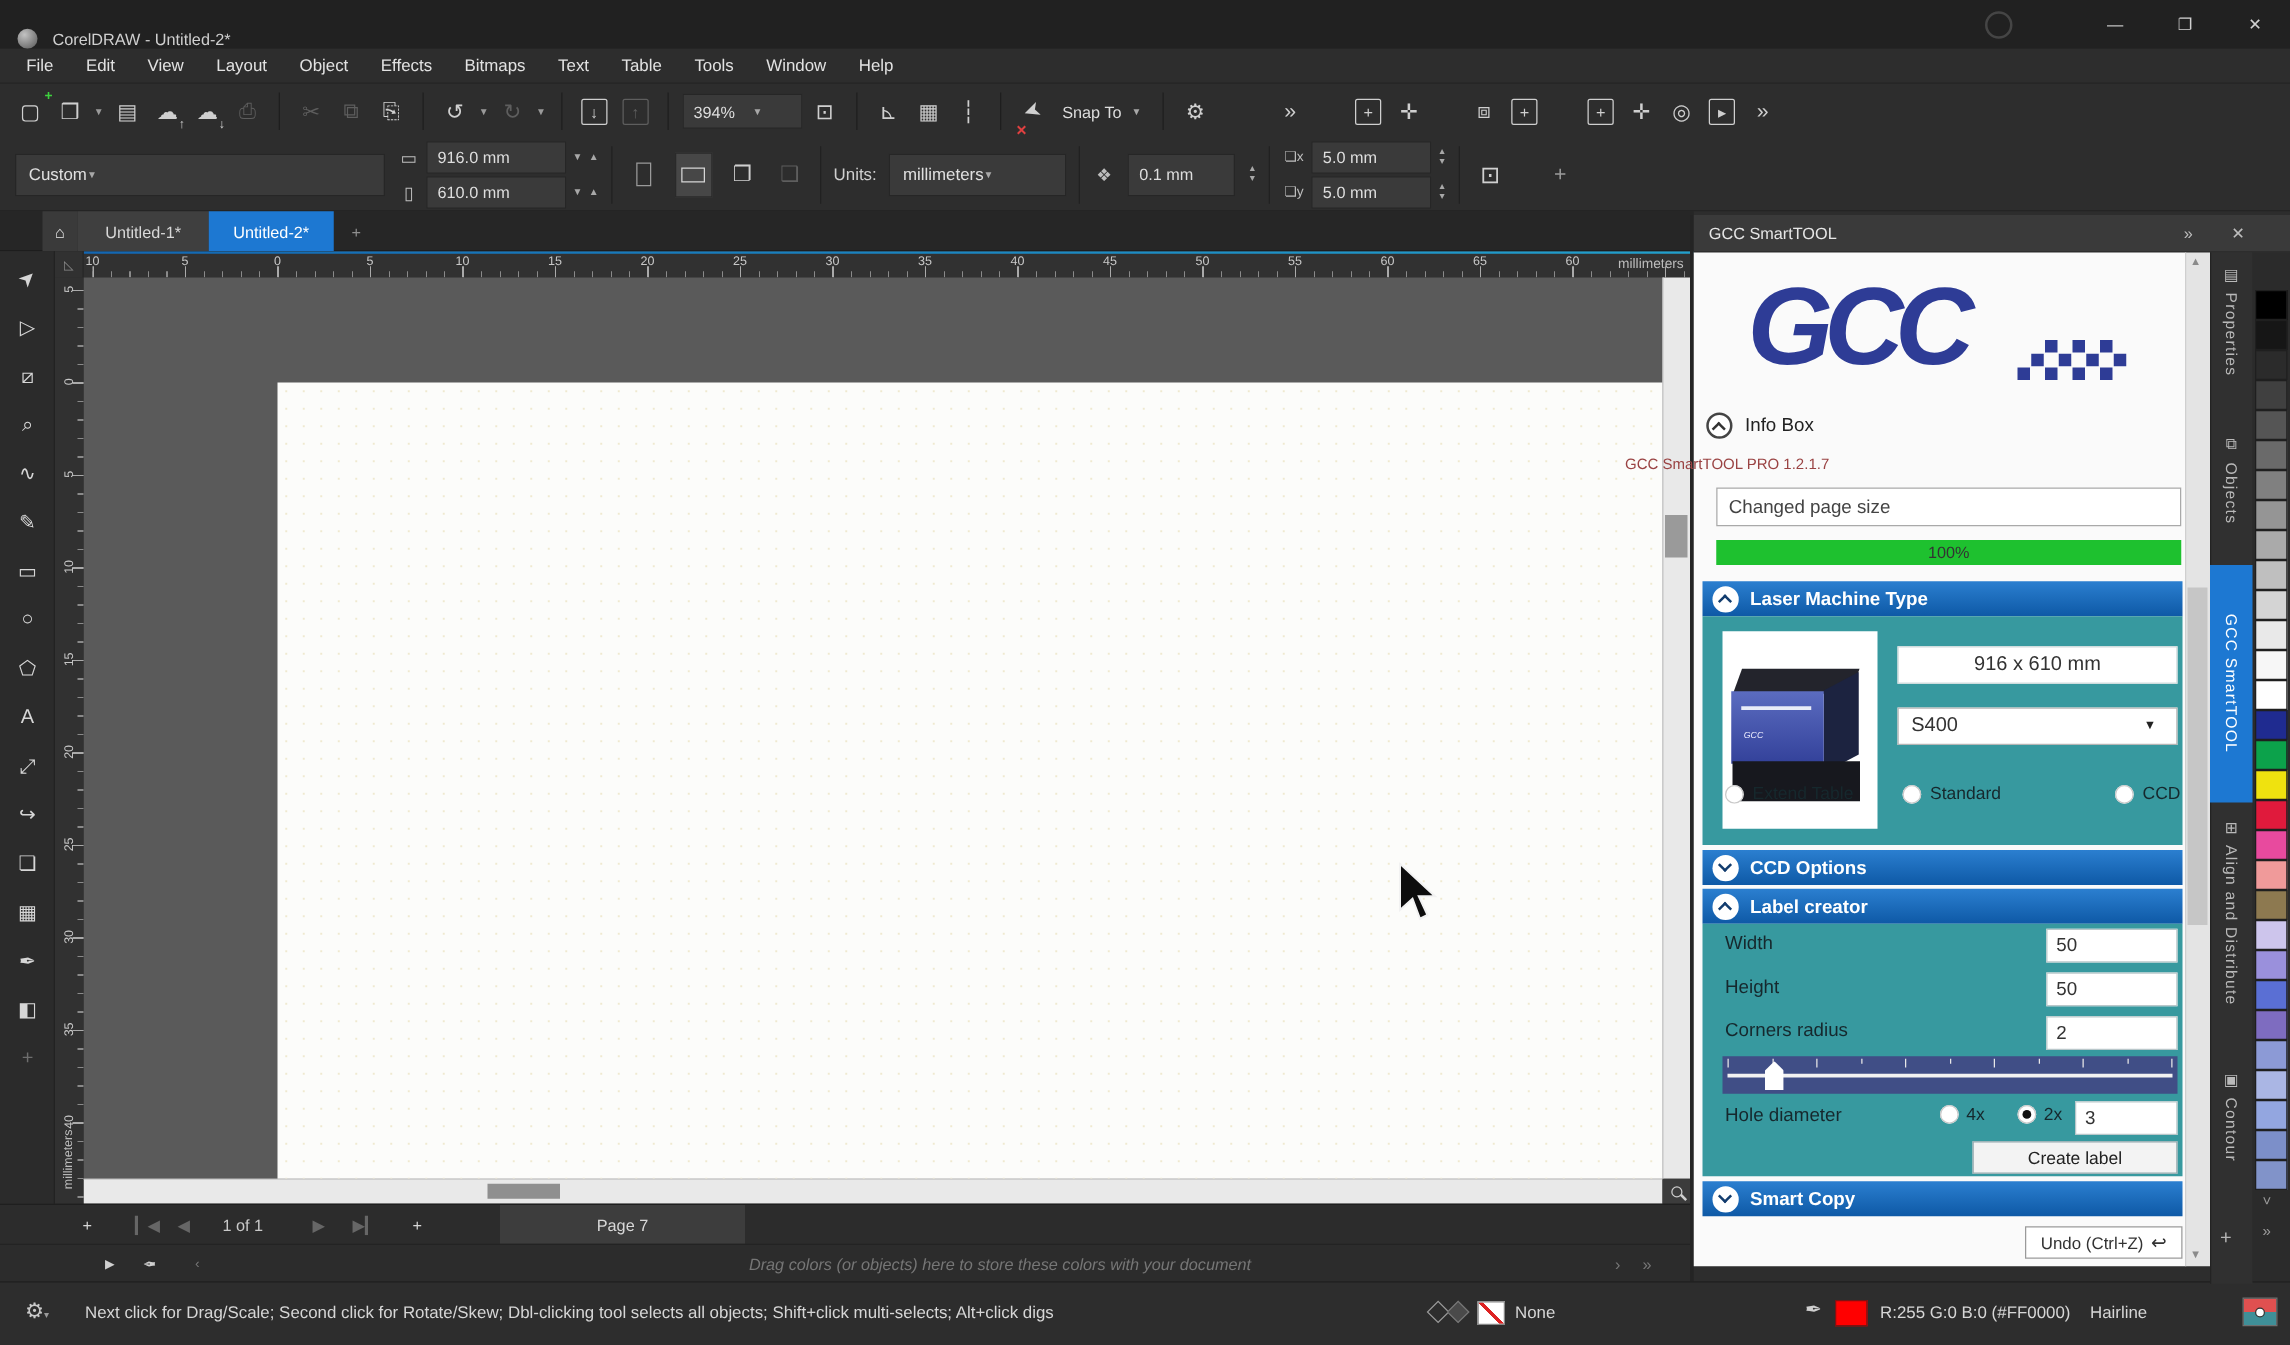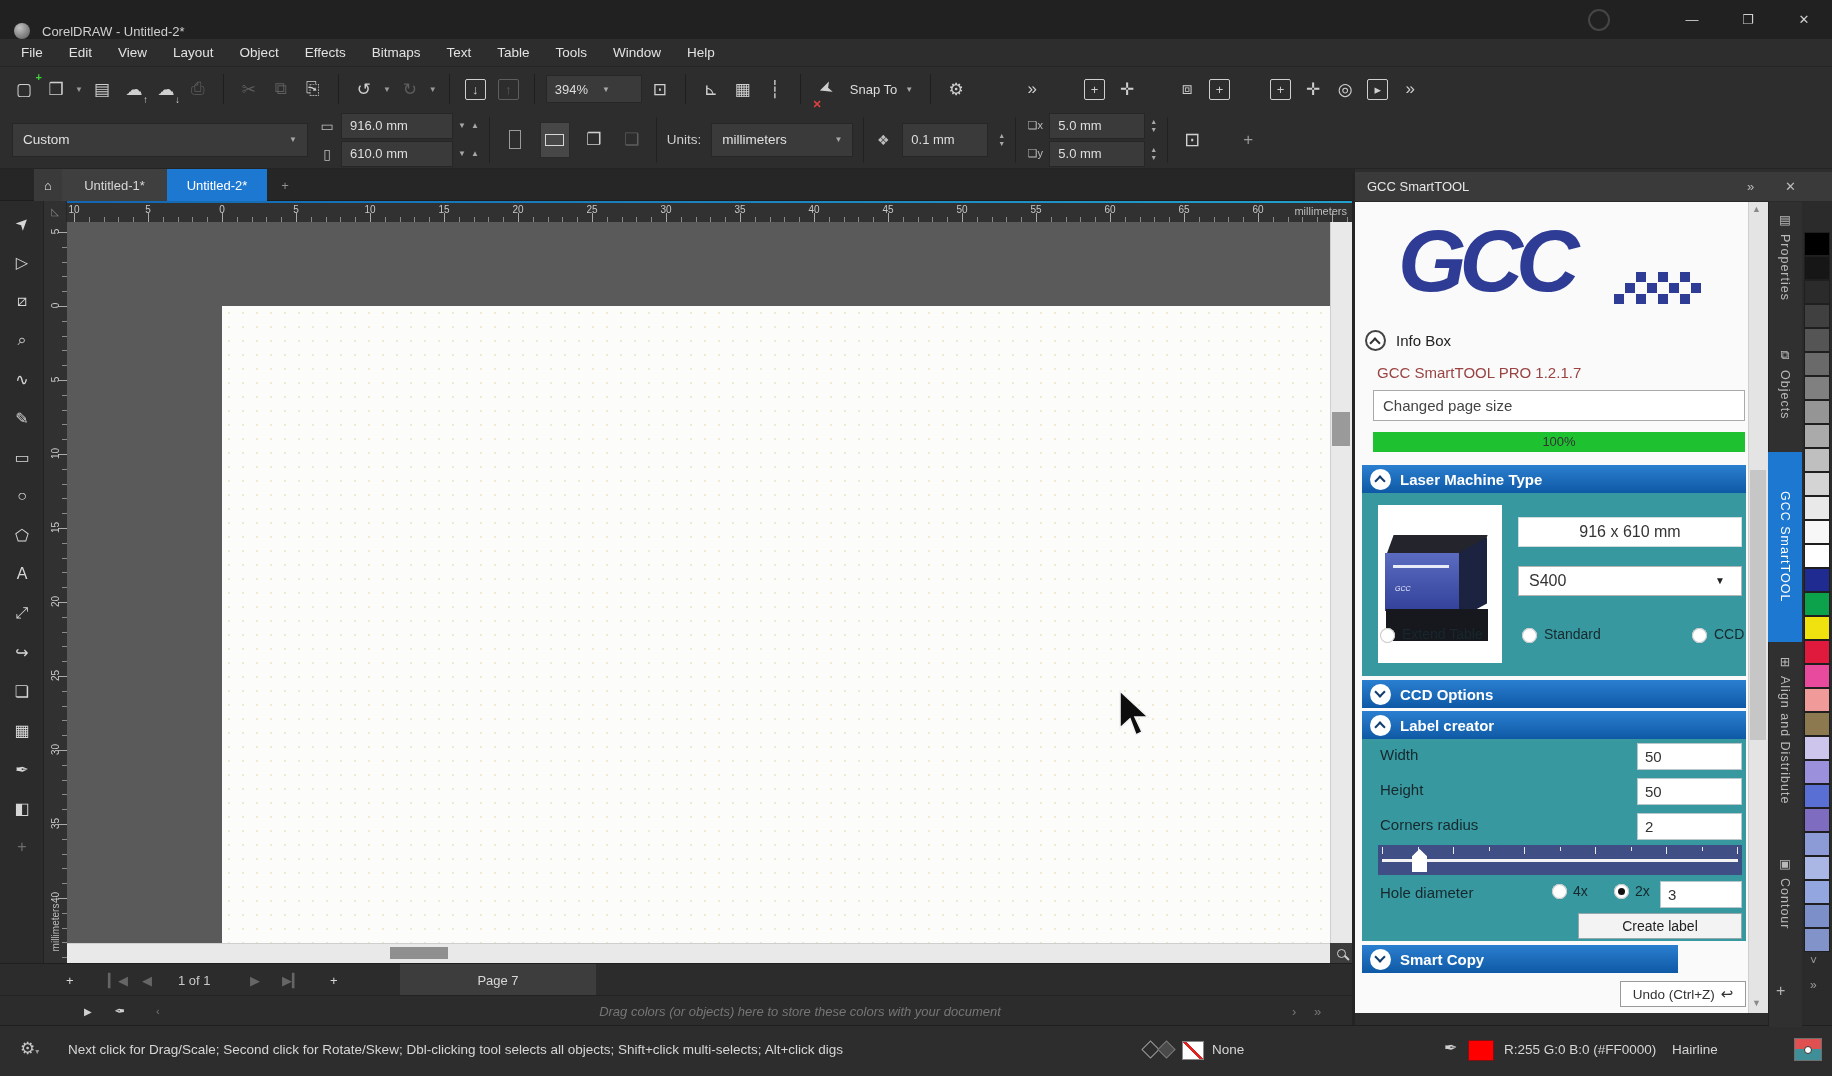--- a/index.html
+++ b/index.html
@@ -25,21 +25,21 @@
   .tbadge{position:absolute;top:-4px;right:-4px;font-size:11px;font-weight:bold;color:#3ed13e}
   .tbadge.red{color:#e04040}
   .tsub{position:absolute;bottom:-2px;right:0;font-size:10px}
   .tdrop{font-size:8px;color:#9a9a9a;flex:none;margin:0 1px}
   .tsep{width:1px;height:30px;background:#1e1e1e;margin:0 7px;flex:none}
   .tsp{flex:none}
   .tcombo{height:28px;background:#3a3a3a;border:1px solid #262626;display:flex;align-items:center;padding:0 8px;gap:14px;font-size:13px;color:#ddd;flex:none}
   .snapcombo{display:flex;align-items:center;gap:8px;font-size:13px;color:#ddd;padding:0 6px;flex:none}
   
   .propbar{left:0;top:111px;width:1832px;height:58px;display:flex;align-items:center;padding-left:12px;gap:10px;border-bottom:1px solid #242424}
-  .pcombo{height:34px;background:#3a3a3a;border:1px solid #262626;display:flex;align-items:center;justify-content:space-between;padding:0 10px;font-size:13.5px;color:#e0e0e0;flex:none}
+  .pcombo{height:34px;background:#3a3a3a;border:1px solid #262626;display:flex;align-items:center;justify-content:flex-start;padding:0 10px;font-size:13.5px;color:#e0e0e0;flex:none}
   .pfield{background:#3a3a3a;border:1px solid #262626;color:#dedede;font-size:13px;padding:0 8px;display:flex;align-items:center;height:26px;flex:none}
   .psep{width:1px;height:46px;background:#212121;flex:none}
   .pcol{display:flex;flex-direction:column;gap:2px;flex:none}
   .prow{display:flex;align-items:center;gap:5px}
   .pico{font-size:14px;color:#bdbdbd;width:18px;text-align:center;flex:none}
   .mini{font-size:8px;color:#a8a8a8}
   .vspin{display:flex;flex-direction:column;font-size:7px;color:#a8a8a8;line-height:8px}
   .obtn{width:30px;height:36px;display:flex;align-items:center;justify-content:center;flex:none}
   .obtn.on{background:#474747;border:1px solid #2a2a2a}
   
@@ -421,21 +421,21 @@
     <span class="gcctext">GCC</span>
     <span id="logochecks"><span class="chk" style="left: 264px; top: 64px;"></span><span class="chk" style="left: 286px; top: 64px;"></span><span class="chk" style="left: 308px; top: 64px;"></span><span class="chk" style="left: 253px; top: 75px;"></span><span class="chk" style="left: 275px; top: 75px;"></span><span class="chk" style="left: 297px; top: 75px;"></span><span class="chk" style="left: 319px; top: 75px;"></span><span class="chk" style="left: 242px; top: 86px;"></span><span class="chk" style="left: 264px; top: 86px;"></span><span class="chk" style="left: 286px; top: 86px;"></span><span class="chk" style="left: 308px; top: 86px;"></span></span>
   </div>
 
   <div class="abs" style="left:1365px;top:330px;display:flex;align-items:center;gap:10px">
     <span class="ibcirc">
         <span class="chev up" style="border-color:#333;top:7px;left:4px"></span>
       </span>
     <span style="font-size:15px;color:#222">Info Box</span>
   </div>
-  <div class="abs" style="left:1377px;top:364px;font-size:15px;color:#9a4343">GCC SmartTOOL PRO 1.2.1.7</div>
+  <div class="abs" style="left:1300px;top:364px;font-size:12px;color:#9a4343">GCC SmartTOOL PRO 1.2.1.7</div>
   <div class="abs" style="left:1373px;top:390px;width:372px;height:31px;background:#fff;border:1px solid #a9a9a9;font-size:15px;color:#444;line-height:29px;padding-left:9px"><span>Changed page size</span></div>
   <div class="abs" style="left:1373px;top:432px;width:372px;height:20px;background:#1ec12f;text-align:center;font-size:13px;color:#333;line-height:20px"><span>100%</span></div>
 
   <div class="secthead" style="left:1362px;top:465px;width:384px">
     <span class="chevcirc">
         <span class="chev up"></span>
       </span>
     <span>Laser Machine Type</span>
   </div>
   <div class="teal" style="left:1362px;top:493px;width:384px;height:183px"></div>
@@ -472,21 +472,21 @@
   <div id="labelfields"></div>
   <div class="slider">
     <div class="sline"></div><span id="sticks"><span class="stick" style="left: 4px; height: 7px;"></span><span class="stick" style="left: 39.5px; height: 4px;"></span><span class="stick" style="left: 75px; height: 7px;"></span><span class="stick" style="left: 110.5px; height: 4px;"></span><span class="stick" style="left: 146px; height: 7px;"></span><span class="stick" style="left: 181.5px; height: 4px;"></span><span class="stick" style="left: 217px; height: 7px;"></span><span class="stick" style="left: 252.5px; height: 4px;"></span><span class="stick" style="left: 288px; height: 7px;"></span><span class="stick" style="left: 323.5px; height: 4px;"></span><span class="stick" style="left: 359px; height: 7px;"></span></span>
     <div class="sthumb"></div>
   </div>
   <div class="tlabel" style="left:1380px;top:884px">Hole diameter</div>
   <div id="holeradios"></div>
   <div class="tinput" style="left:1660px;top:881px;width:82px;height:27px"><span>3</span></div>
   <div class="abs" style="left:1578px;top:913px;width:164px;height:26px;background:#f3f3f3;border:1px solid #93a8ad;text-align:center;font-size:14px;color:#222;line-height:24px"><span>Create label</span></div>
 
-  <div class="secthead" style="left:1362px;top:945px;width:316px">
+  <div class="secthead" style="left:1362px;top:945px;width:384px">
     <span class="chevcirc">
         <span class="chev down"></span>
       </span>
     <span>Smart Copy</span>
   </div>
   <div class="abs" style="left:1620px;top:981px;width:126px;height:26px;background:#fff;border:1px solid #9a9a9a;display:flex;align-items:center;justify-content:center;gap:6px;font-size:13.5px;color:#333">
     <span>Undo (Ctrl+Z)</span>
       <span style="font-size:15px">↩</span>
   </div>
 

